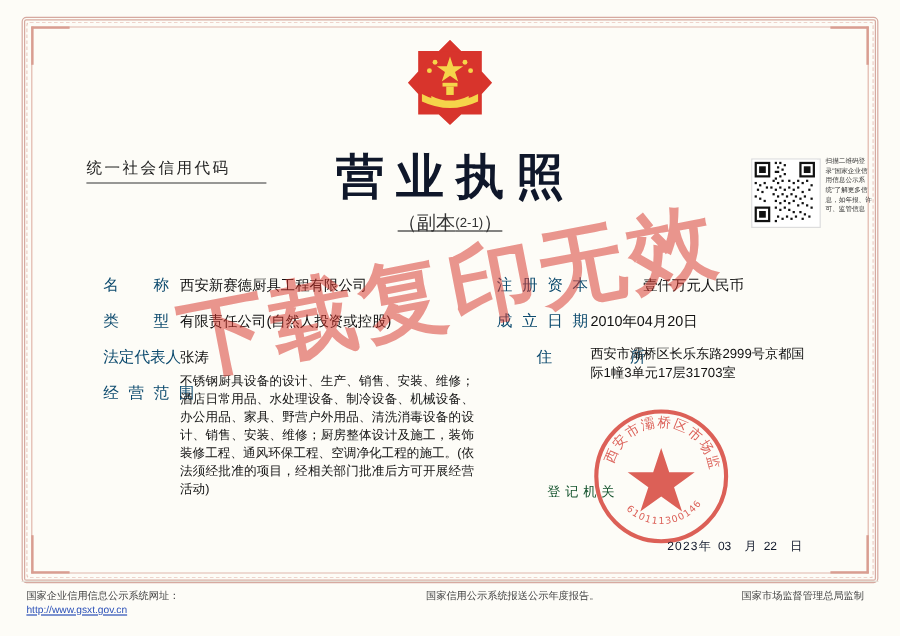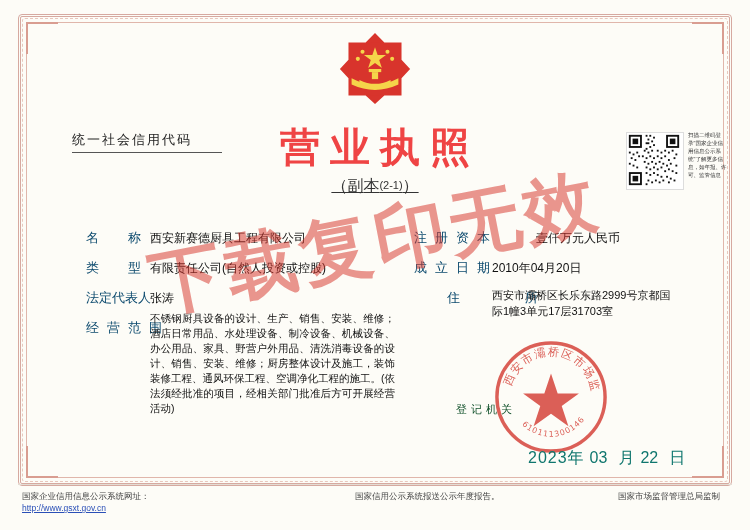--- a/index.html
+++ b/index.html
@@ -73,21 +73,21 @@
   .title {
     position: absolute;
     left: 0;
     right: 0;
     top: 120px;
     text-align: center;
     font-family: "DejaVu Sans", sans-serif;
     font-size: 40px;
     font-weight: bold;
     letter-spacing: 10px;
-    color: #ef4444;
+    color: #0f172a;
     text-indent: 10px;
   }
   .subtitle {
     position: absolute;
     left: 0;
     right: 0;
     top: 176px;
     text-align: center;
     font-size: 16px;
     color: #333;
@@ -189,24 +189,24 @@
   .seal {
     position: absolute;
     left: 492px;
     top: 338px;
     width: 118px;
     height: 118px;
   }
   
   .issue-date {
     position: absolute;
-    left: 528px;
+    left: 556px;
     top: 448px;
-    font-size: 16px;
-    color: #0f766e;
+    font-size: 10px;
+    color: #0f172a;
     letter-spacing: 1px;
   }
   .issue-date span.n { letter-spacing: 0; padding: 0 11px 0 3px; }
   .issue-date span.u { padding-right: 2px; }
 
   
   .watermark {
     position: absolute;
     left: 50%;
     top: 195px;

